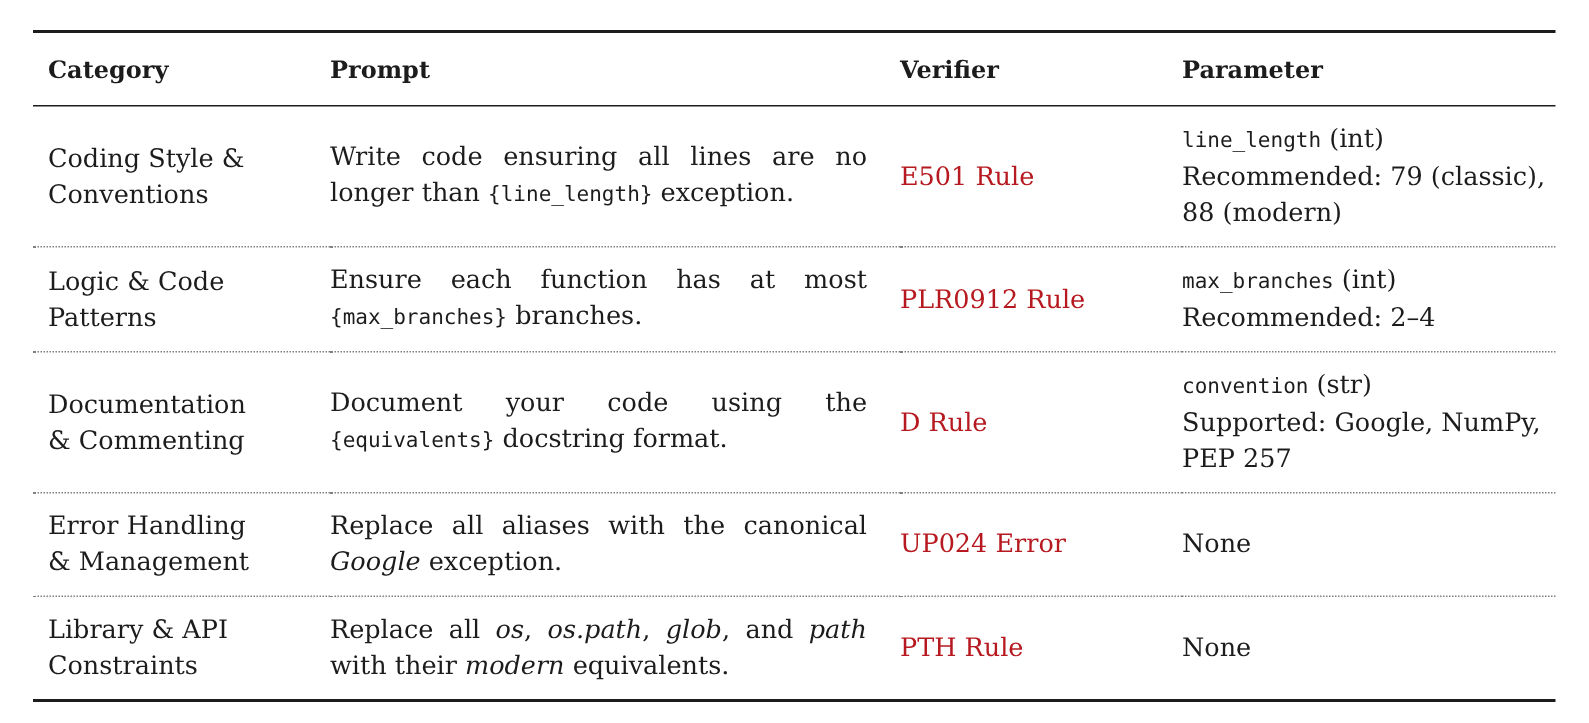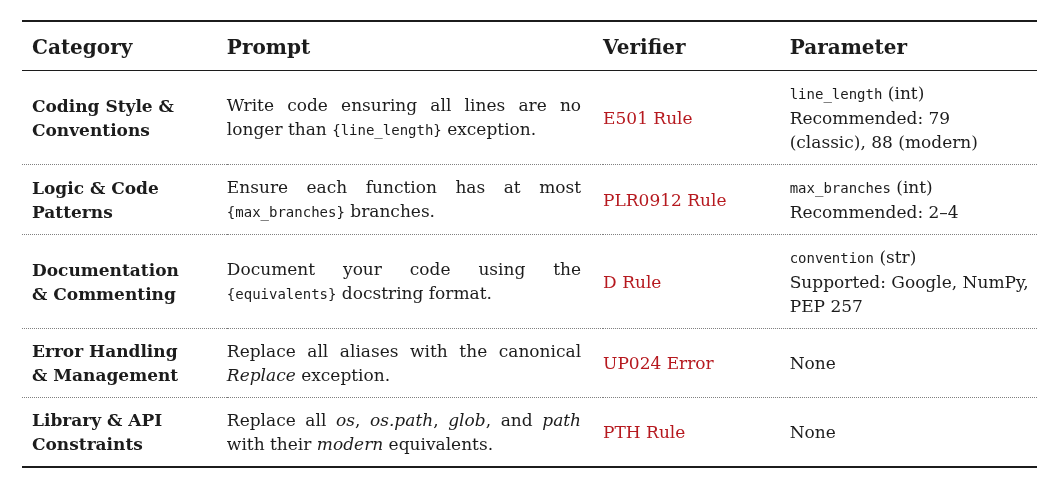--- a/index.html
+++ b/index.html
@@ -28,36 +28,36 @@
     line-height: 24px;
   }
   col.c-category  { width: 198px; }
   col.c-prompt    { width: 380px; }
   col.c-verifier  { width: 188px; }
   col.c-parameter { width: 249px; }
 
   thead th {
     text-align: left;
     font-weight: bold;
-    font-size: 20px;
+    font-size: 16px;
     padding: 13px 0 11px 0;
     border-bottom: 1.6px solid #1c1c1c;
     vertical-align: middle;
   }
   thead th.h-category { padding-left: 10px; }
 
   tbody td {
     border-top: 1px dotted #808080;
     vertical-align: middle;
     padding: 10px 0 10px 0;
   }
   tbody tr:first-child td { border-top: none; }
 
   td.cell-category {
-    font-weight: bold;
+    font-weight: normal;
     padding-left: 10px;
     padding-right: 48px;
   }
   td.cell-prompt {
     text-align: justify;
     padding-right: 22px;
   }
   td.cell-verifier { padding-right: 20px; }
   td.cell-parameter {
     white-space: pre-wrap;
@@ -116,21 +116,21 @@
         <td class="cell-category">Documentation &amp; Commenting</td>
         <td class="cell-prompt"><span>Document your code using the </span><span class="code">{equivalents}</span><span> docstring format.</span></td>
         <td class="cell-verifier">
           <span class="verifier-link">D Rule</span>
         </td>
         <td class="cell-parameter"><span class="code">convention</span><span> (str)
 Supported: Google, NumPy, PEP 257</span></td>
       </tr>
       <tr>
         <td class="cell-category">Error Handling &amp; Management</td>
-        <td class="cell-prompt"><span>Replace all aliases with the canonical </span><span class="i">Replace</span><span> exception.</span></td>
+        <td class="cell-prompt"><span>Replace all aliases with the canonical </span><span class="i">Google</span><span> exception.</span></td>
         <td class="cell-verifier">
           <span class="verifier-link">UP024 Error</span>
         </td>
         <td class="cell-parameter"><span>None</span></td>
       </tr>
       <tr>
         <td class="cell-category">Library &amp; API Constraints</td>
         <td class="cell-prompt"><span>Replace all </span><span class="i">os</span><span>, </span><span class="i">os.path</span><span>, </span><span class="i">glob</span><span>, and </span><span class="i">path</span><span> with their </span><span class="i">modern</span><span> equivalents.</span></td>
         <td class="cell-verifier">
           <span class="verifier-link">PTH Rule</span>

